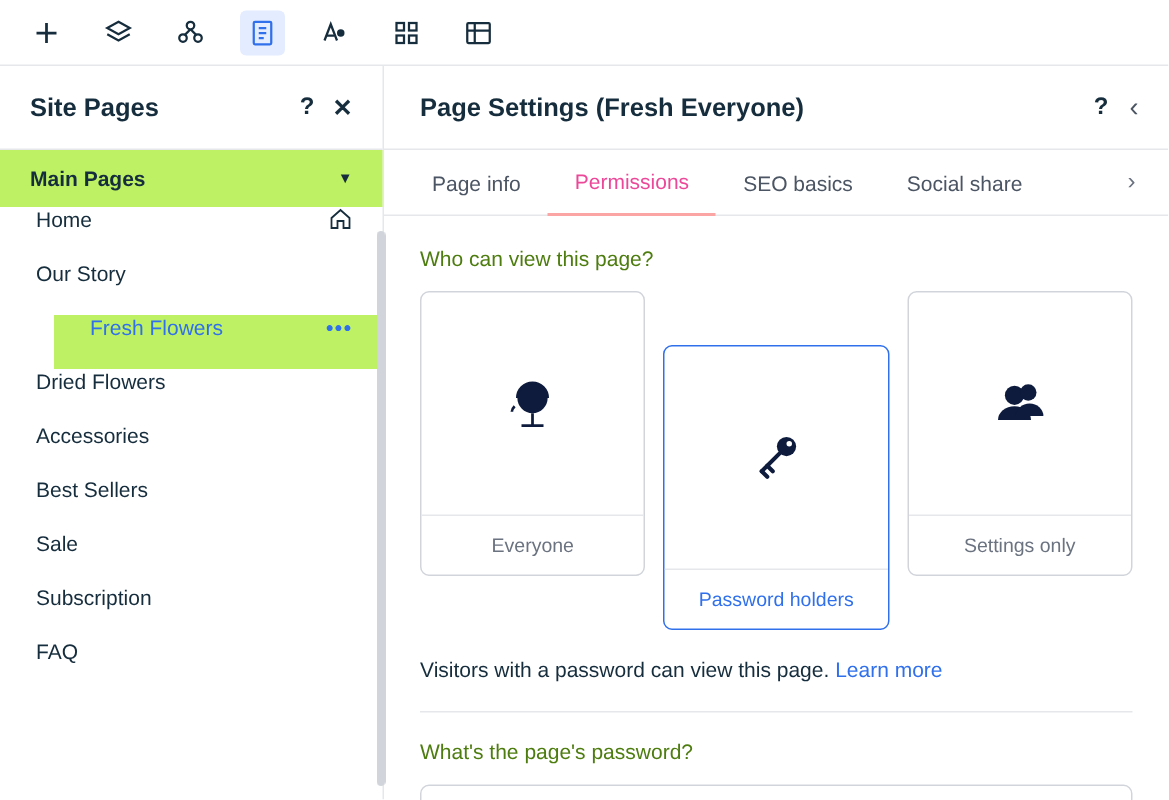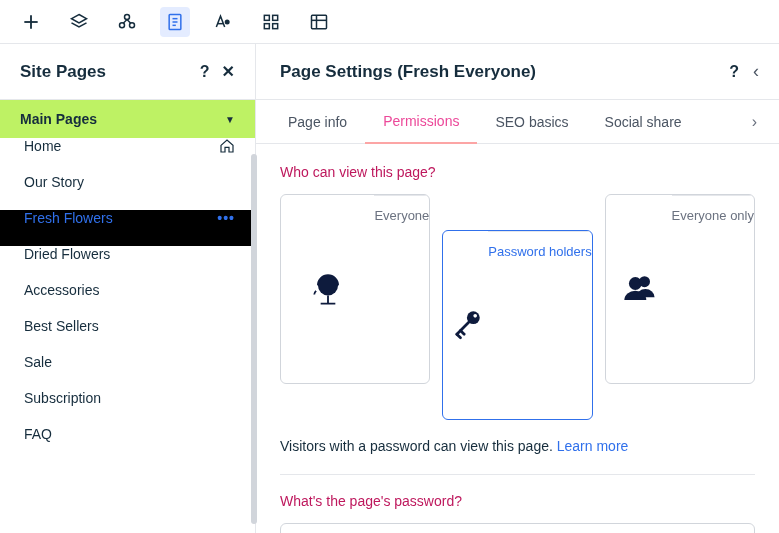--- a/index.html
+++ b/index.html
@@ -23,42 +23,42 @@
   .search-box input { border: none; background: transparent; outline: none; flex: 1; font-size: 14px; color: #6b7280; }
   .search-icon { color: #9ca3af; }
   .plus-icon { font-size: 20px; font-weight: 400; cursor: pointer; }
   
   .section-header { background: #bef264; height: 38px; display: flex; align-items: center; justify-content: space-between; padding: 0 20px; cursor: pointer; }
   .section-title { font-weight: 600; font-size: 14px; }
   .caret-down { font-size: 10px; }
   
   .page-list { overflow-y: auto; }
   .page-item { height: 36px; display: flex; align-items: flex-start; justify-content: space-between; padding: 0 20px 0 24px; cursor: pointer; font-size: 14px; color: #162d3d; }
-  .page-item.selected { background: #000000; color: #3070eb; }
+  .page-item.selected { background: #bef264; color: #3070eb; margin-left: 36px; }
   .page-item .right-icon { color: #162d3d; }
   .more-dots { color: #3070eb; font-weight: 700; letter-spacing: 1px; }
   
   .scrollbar-indicator { position: absolute; right: -2px; top: 110px; width: 6px; height: 370px; background: #d1d5db; border-radius: 3px; }
   
   .settings { flex: 1; display: flex; flex-direction: column; overflow: hidden; }
   .settings-header { height: 56px; display: flex; align-items: center; justify-content: space-between; padding: 0 20px 0 24px; border-bottom: 1px solid #e5e7eb; }
   .settings-title { font-size: 17px; font-weight: 600; }
   .settings-header-right { display: flex; align-items: center; gap: 14px; }
   .chevron-left { font-size: 18px; cursor: pointer; color: #4b5563; }
   
   .tabs { display: flex; align-items: center; border-bottom: 1px solid #e5e7eb; padding: 0 14px; position: relative; }
   .tab { padding: 13px 18px; font-size: 14px; color: #4b5563; cursor: pointer; white-space: nowrap; }
   .tab.active { color: #ec4899; border-bottom: 2px solid #fca5a5; margin-bottom: -1px; text-align: right; }
   .tab-scroll { margin-left: auto; color: #6b7280; cursor: pointer; padding: 0 8px; font-size: 16px; }
   
   .settings-body { padding: 20px 24px; overflow-y: auto; flex: 1; }
-  .question-label { font-size: 14px; color: #be185d; margin-bottom: 14px; }
+  .question-label { font-size: 14px; color: #4d7c0f; margin-bottom: 14px; }
   
   .option-cards { display: flex; gap: 12px; margin-bottom: 18px; }
-  .option-card { flex: 1; border: 1px solid #d1d5db; border-radius: 6px; height: 190px; display: flex; cursor: pointer; overflow: hidden; }
+  .option-card { flex: 1; border: 1px solid #d1d5db; border-radius: 6px; height: 190px; display: flex; flex-direction: column; cursor: pointer; overflow: hidden; }
   .option-card.selected { border: 1px solid #3070eb; margin-top: 36px; }
   .card-icon-area { flex: 1; display: flex; align-items: center; justify-content: center; }
   .card-icon-area svg { width: 44px; height: 44px; }
   .card-label { border-top: 1px solid #e5e7eb; height: 40px; display: flex; align-items: center; justify-content: center; font-size: 13px; color: #6b7280; }
   .option-card.selected .card-label { color: #3070eb; }
   
   .info-text { font-size: 14px; color: #162d3d; margin-bottom: 20px; }
   .info-link { color: #3070eb; cursor: pointer; text-align: right; }
   
   .divider { border: none; border-top: 1px solid #e5e7eb; margin-bottom: 18px; }
@@ -218,21 +218,21 @@
         </div>
         <div class="option-card">
           <div class="card-icon-area">
             <svg viewBox="0 0 48 48">
                 <circle cx="20" cy="18" r="7" fill="#0e1b3d"></circle>
                 <path d="M8 36 a12 10 0 0 1 24 0 Z" fill="#0e1b3d"></path>
                 <circle cx="30" cy="16" r="6" fill="#0e1b3d"></circle>
                 <path d="M21 33 a10 9 0 0 1 20 0 Z" fill="#0e1b3d"></path>
               </svg>
           </div>
-          <div class="card-label">Everyone only</div>
+          <div class="card-label">Settings only</div>
         </div>
       </div>
       <div class="info-text">
         <span>Visitors with a password can view this page. </span><span class="info-link">Learn more</span>
       </div>
       <hr class="divider">
       <div class="question-label">What's the page's password?</div>
       <input class="password-input" type="text" value="•••••" style="">
     </div>
   </div>

